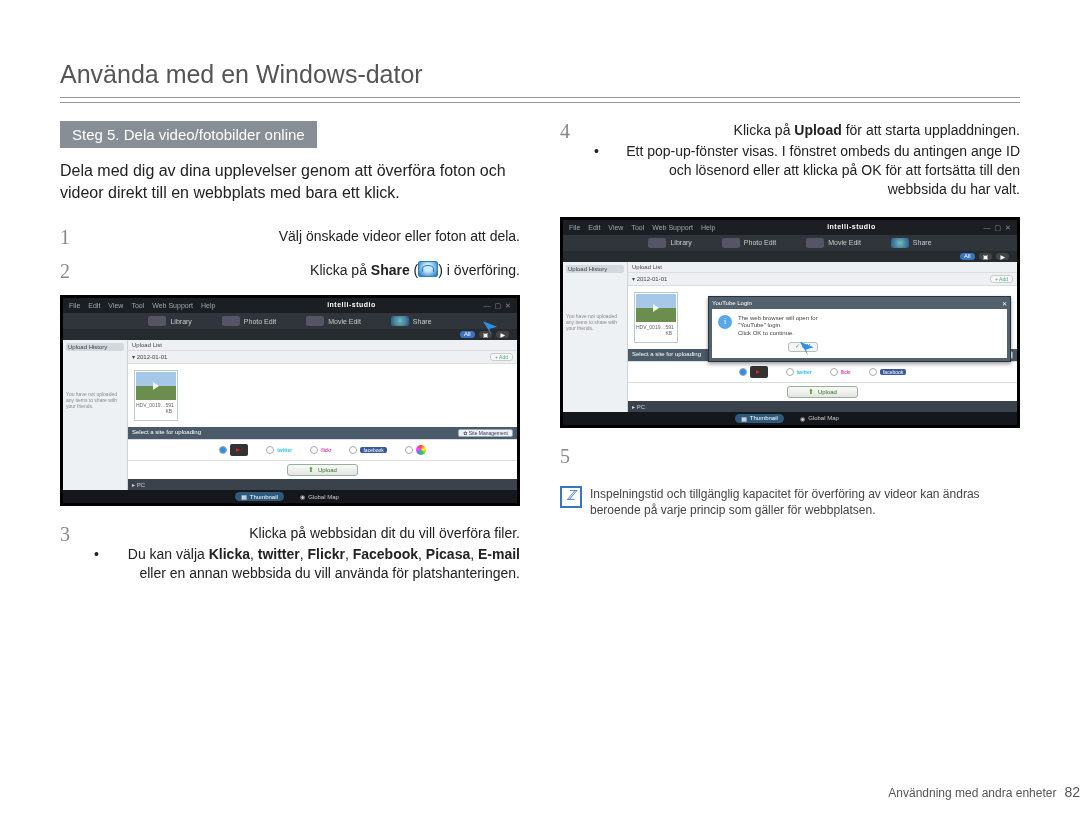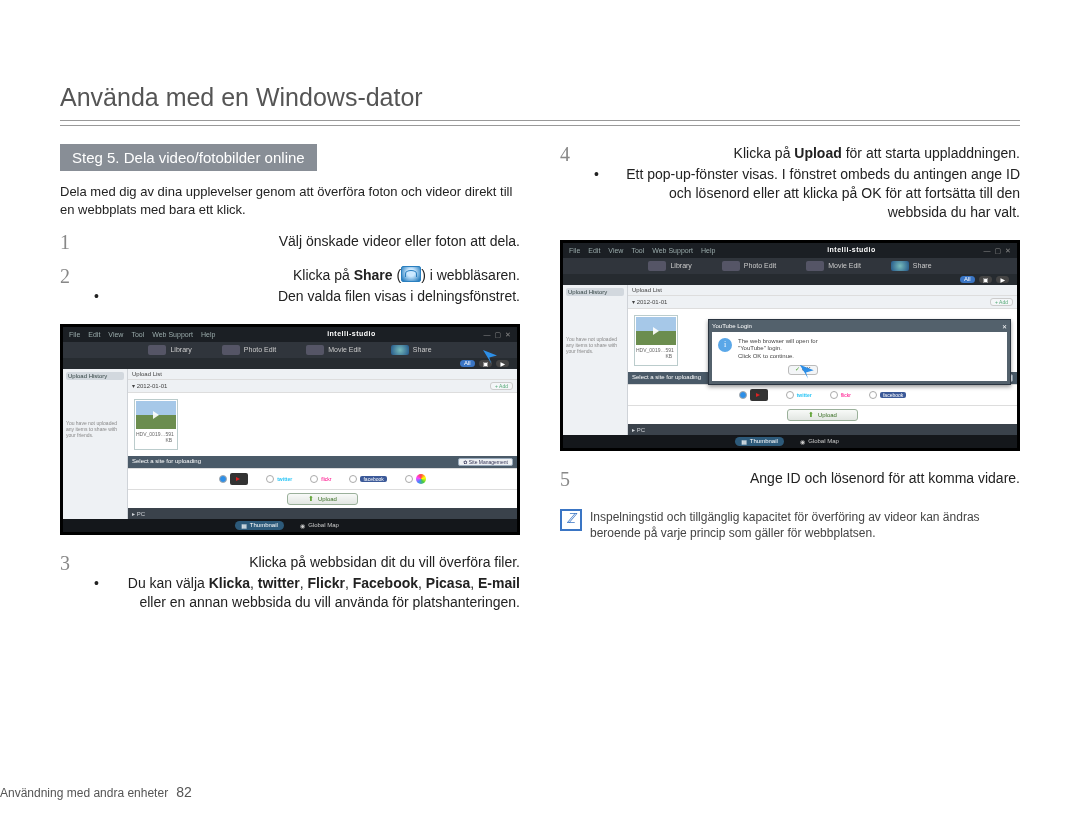--- a/index.html
+++ b/index.html
@@ -12,21 +12,20 @@
     height: 825px;
     box-sizing: border-box;
     padding: 60px 60px 30px 60px;
     position: relative;
   }
   .page-title {
     font-size: 25px;
     color: #555;
     font-weight: 400;
     margin-bottom: 8px;
-    margin-top: 23px;
   }
   .hr-block {
     height: 4px;
     border-top: 1px solid #999;
     border-bottom: 1px solid #999;
     margin-bottom: 18px;
   }
   .columns {
     display: flex;
     gap: 40px;
@@ -38,23 +37,23 @@
   .section-header {
     display: inline-block;
     background: #888e96;
     color: #fff;
     font-size: 15px;
     padding: 5px 12px;
     margin-bottom: 12px;
     font-weight: 500;
   }
   .intro {
-    font-size: 13px;
+    font-size: 16px;
     line-height: 1.35;
-    margin-bottom: 14px;
+    margin-bottom: 24px;
   }
   .step {
     display: flex;
     gap: 12px;
     margin-bottom: 14px;
     font-size: 14px;
     line-height: 1.35;
   }
   .step-num {
     font-family: Georgia, 'Times New Roman', serif;
@@ -258,21 +257,21 @@
     font-family: 'Times New Roman', serif;
     font-size:14px;
     font-style:italic;
     flex-shrink:0;
   }
 
   .footer {
     position:absolute;
     bottom:25px;
     left:0; right:0;
-    text-align:left;
+    text-align:right;
     font-size:12px;
     color:#555;
   }
   .footer .pg { font-size:14px; margin-left:8px;}
 </style>
 </head>
 <body>
 
 <div class="page-title">Använda med en Windows-dator</div>
 <div class="hr-block"></div>
@@ -284,24 +283,21 @@
     <div class="intro">Dela med dig av dina upplevelser genom att överföra foton och videor direkt till en webbplats med bara ett klick.</div>
 
     <div class="step">
       <div class="step-num">1</div>
       <div class="step-body">Välj önskade videor eller foton att dela.</div>
     </div>
 
     <div class="step">
       <div class="step-num">2</div>
       <div class="step-body">
-        <span>Klicka på </span><strong>Share</strong><span> (</span><span class="share-icon"></span><span>) i webbläsaren.</span>
-        <div class="sub-bullets">
-          <div class="sub-bullet">Den valda filen visas i delningsfönstret.</div>
-        </div>
+        <span>Klicka på </span><strong>Share</strong><span> (</span><span class="share-icon"></span><span>) i överföring.</span>
       </div>
     </div>
 
     
     <div class="app-frame">
       <div class="app">
         <div class="app-titlebar">
           <div class="menus">
             <span>File</span><span>Edit</span><span>View</span><span>Tool</span><span>Web Support</span><span>Help</span>
           </div>
@@ -531,21 +527,20 @@
         <div class="bottom-toggle">
           <div class="toggle-pill tp-blue">▦ <span>Thumbnail</span></div>
           <div class="toggle-pill tp-dark">◉ <span>Global Map</span></div>
         </div>
       </div>
     </div>
 
     <div class="step">
       <div class="step-num">5</div>
       <div class="step-body">
-        <span>Ange ID och lösenord för att komma vidare.</span>
       </div>
     </div>
 
     <div class="note">
       <div class="note-icon">ℤ</div>
       <div>Inspelningstid och tillgänglig kapacitet för överföring av videor kan ändras beroende på varje princip som gäller för webbplatsen.</div>
     </div>
   </div>
 </div>
 

